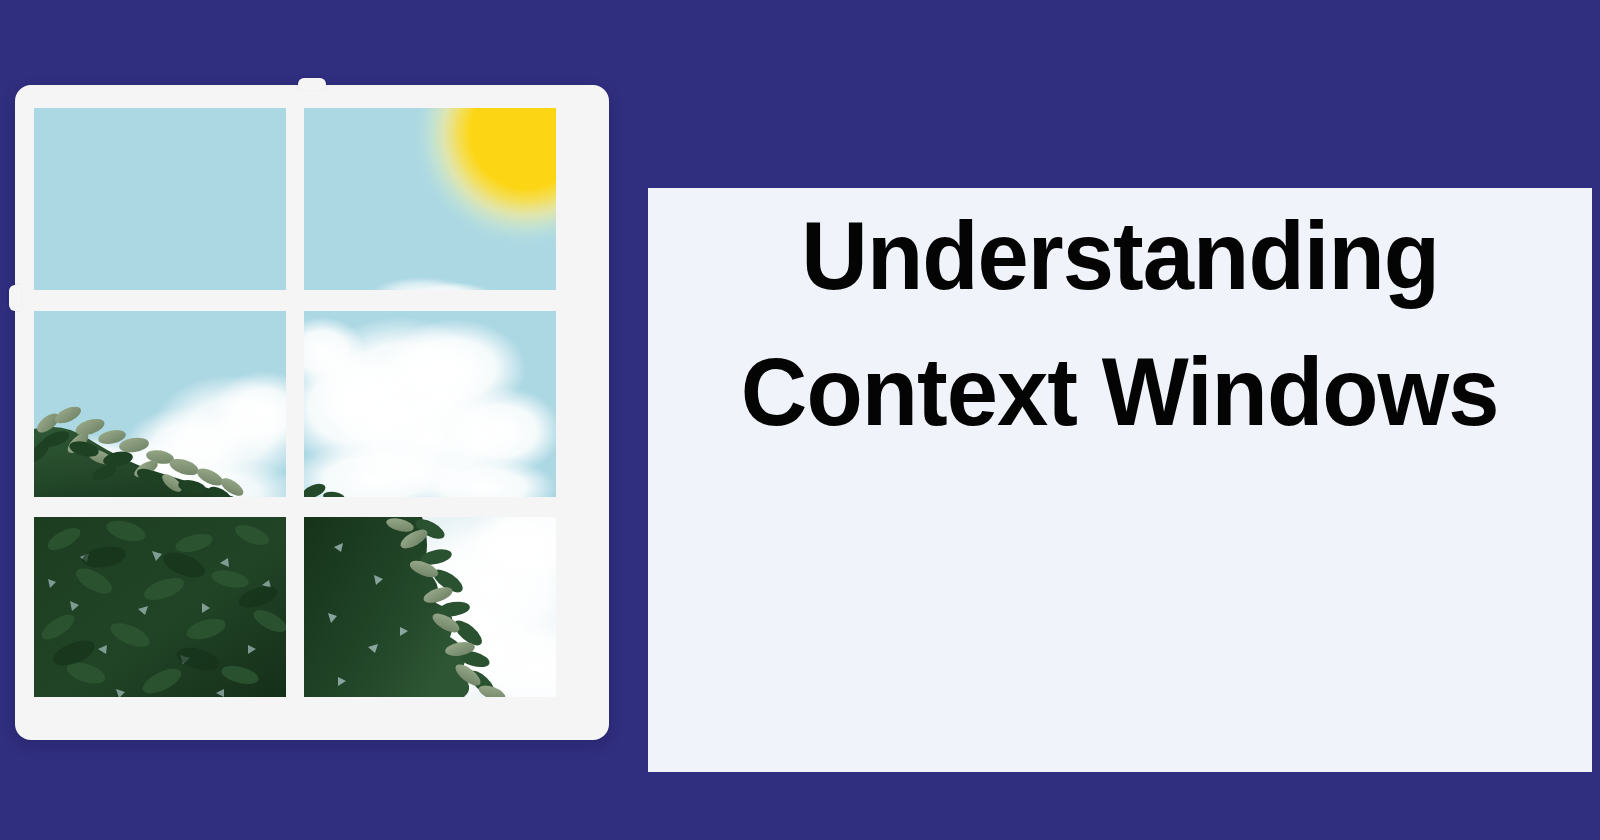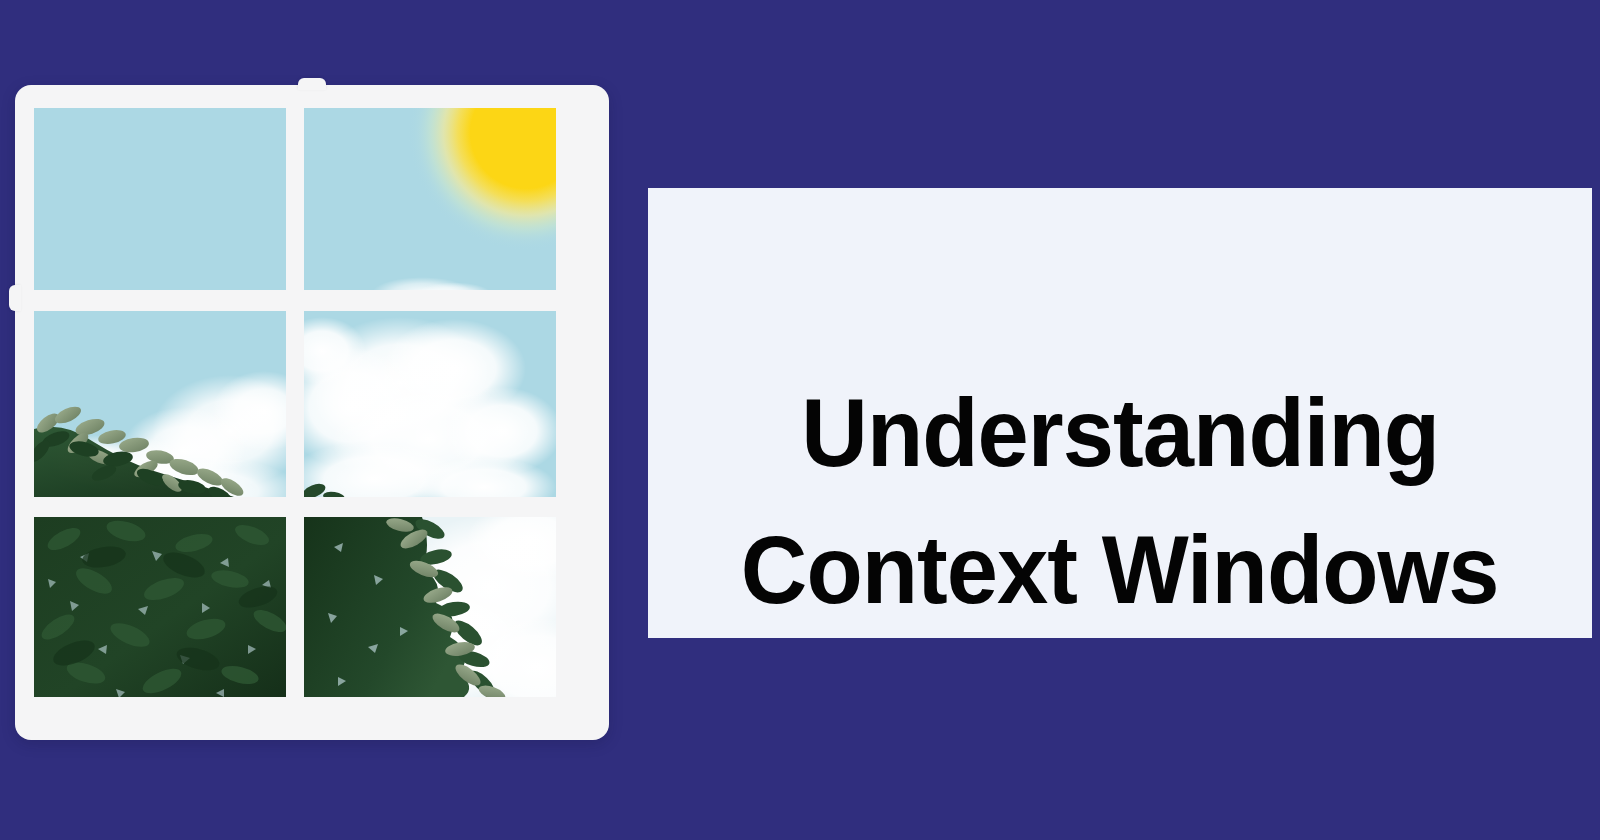--- a/index.html
+++ b/index.html
@@ -78,26 +78,26 @@
   .pane-br { grid-column: 3; grid-row: 5; }
 
   .pane svg { display: block; width: 100%; height: 100%; }
 
   
   .title-card {
     position: absolute;
     left: 648px;
     top: 188px;
     width: 944px;
-    height: 450px;
+    height: 584px;
     background: #f0f3fa;
     display: flex;
     flex-direction: column;
     align-items: center;
-    justify-content: flex-end;
+    justify-content: flex-start;
   }
   .title-line {
     color: #040404;
     font-family: "Liberation Sans Narrow", "Liberation Sans", sans-serif;
     font-weight: 700;
     font-size: 96px;
     line-height: 1.42;
     letter-spacing: -1px;
     text-align: center;
     white-space: nowrap;

